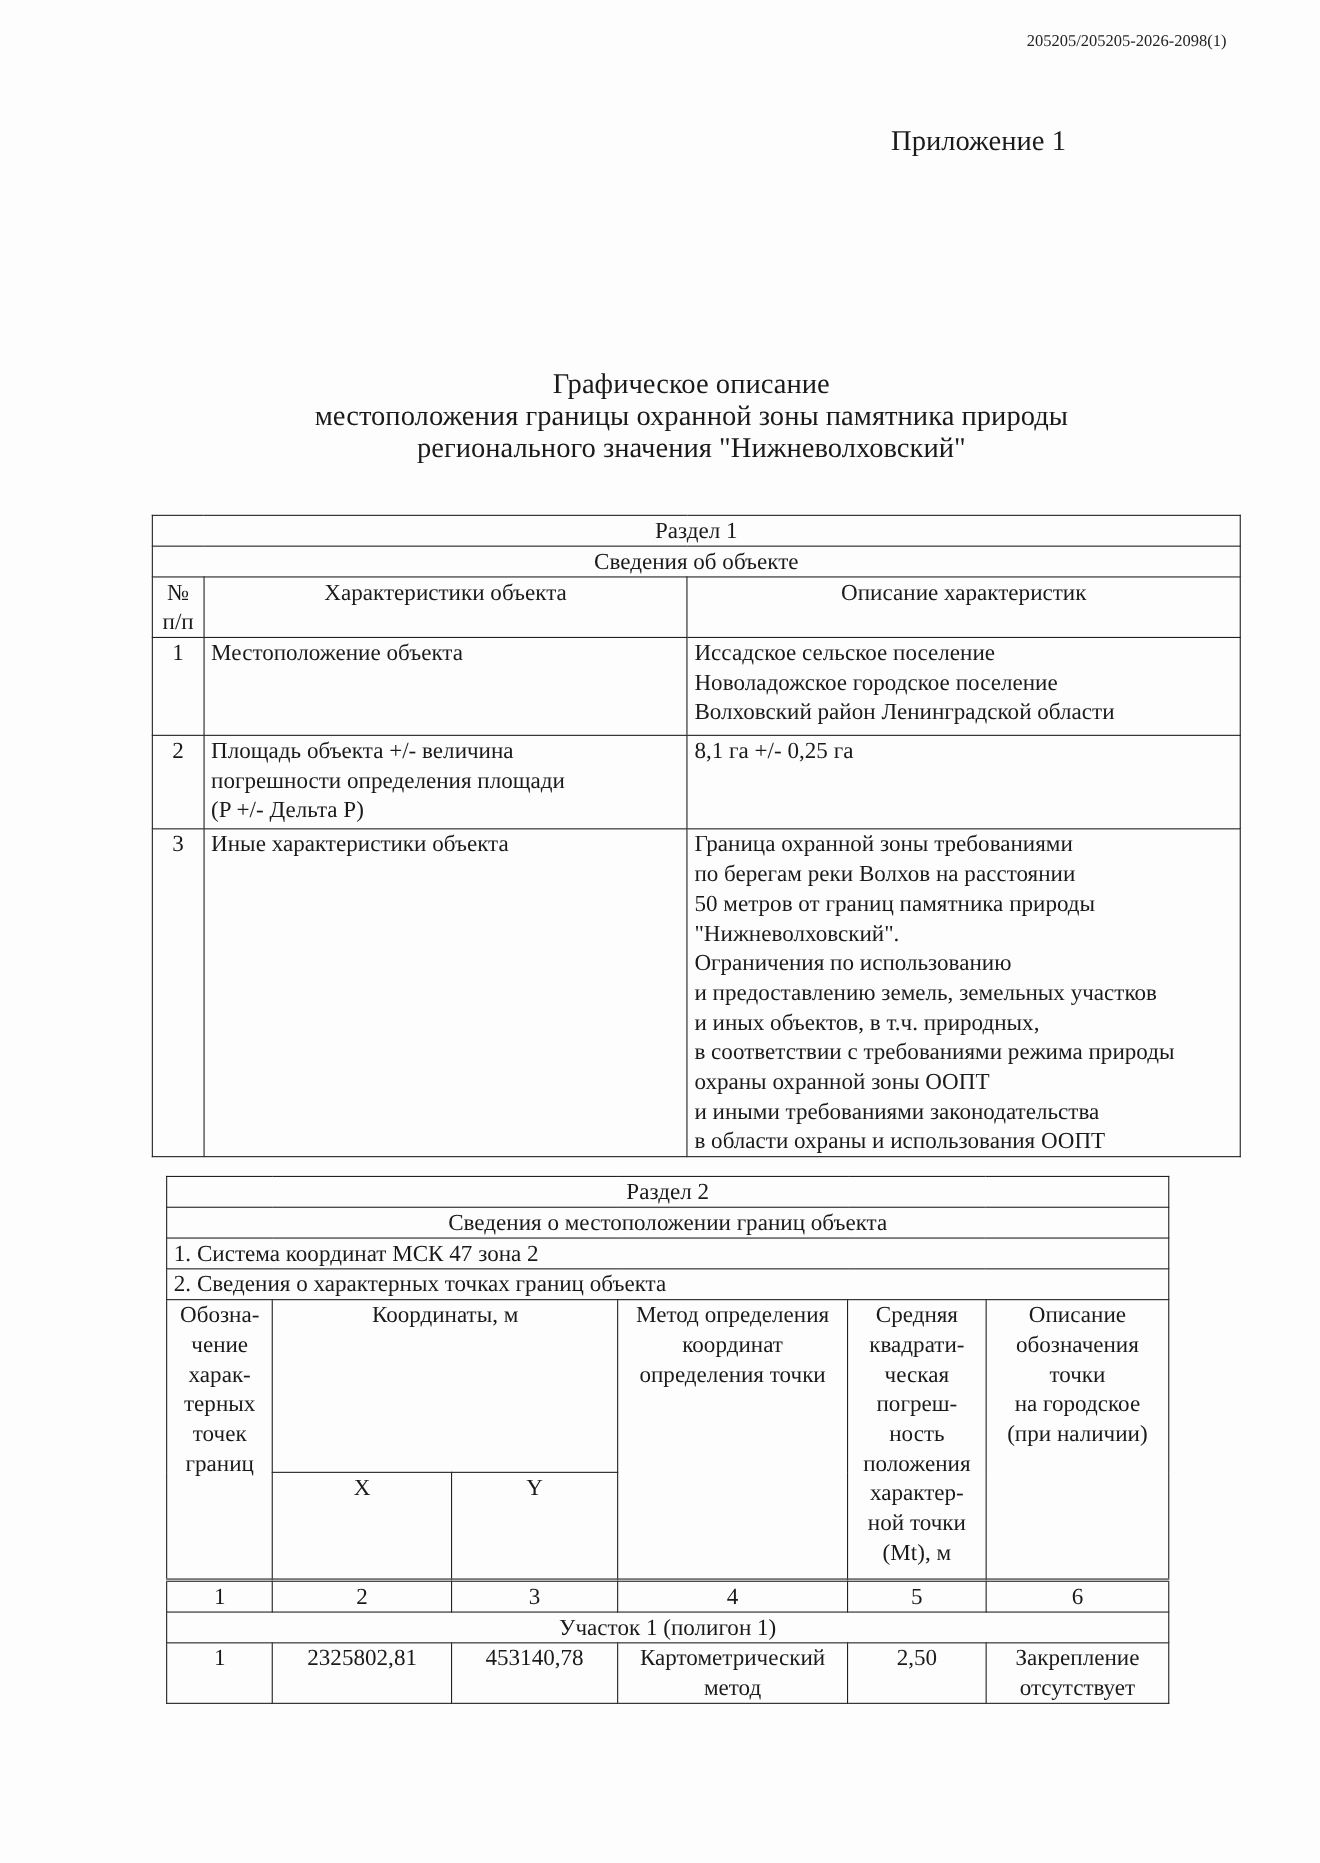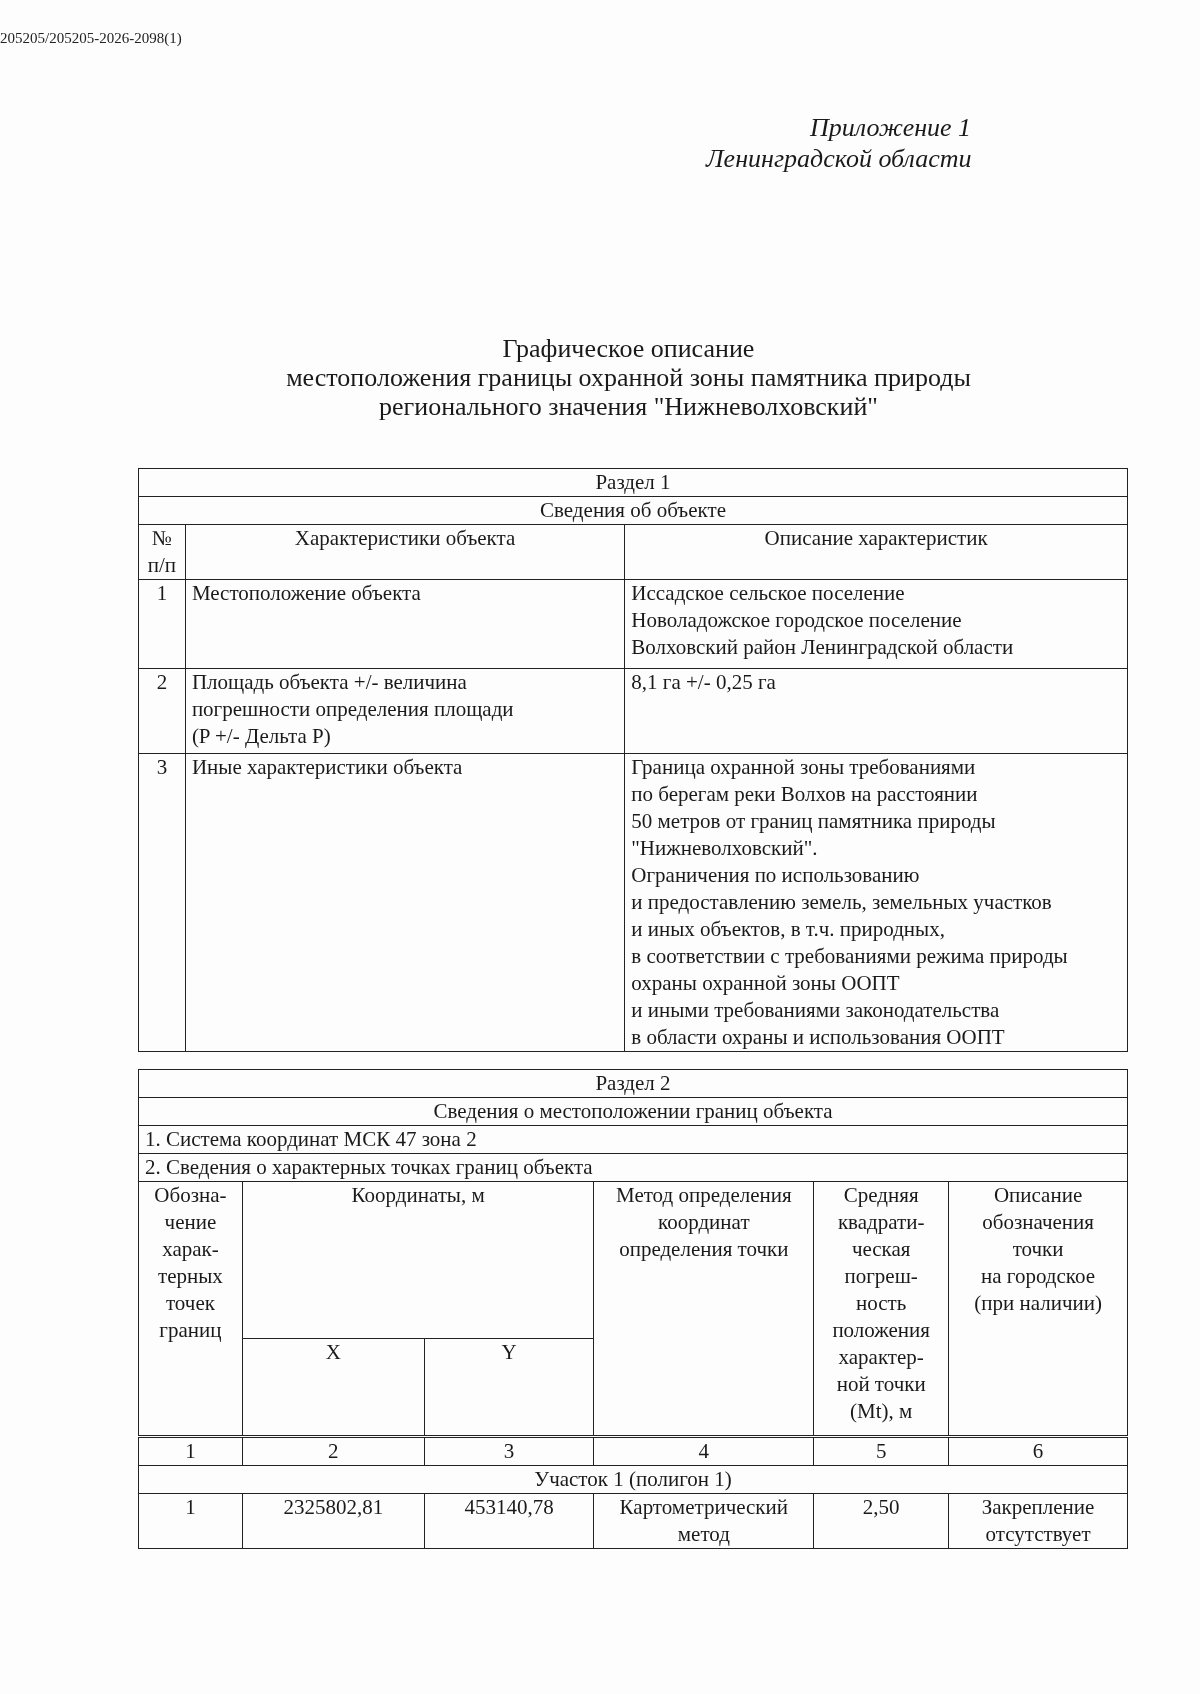--- a/index.html
+++ b/index.html
@@ -3,50 +3,49 @@
 <meta charset="utf-8">
 <style>
   html, body { margin: 0; padding: 0; background: #ffffff; }
   body {
     width: 1200px; height: 1694px; position: relative; overflow: hidden;
     font-family: "Liberation Serif", "DejaVu Serif", serif;
     color: #1a1a1a;
     background: #fdfdfd;
   }
   .docnum {
-    position: absolute; left: 0; top: 30px; width: 1115px; 
+    position: absolute; left: 0; top: 30px; width: 1115px; text-align: right;
     font-size: 15px; color: #222;
   }
   .appendix {
     position: absolute; left: 706px; top: 112px; font-size: 26px; line-height: 31px;
   }
   .appendix .l1 { padding-left: 104px; display: block; }
-  .appendix span { display: block; white-space: nowrap; font-style: italic; }
+  .appendix span { display: block; white-space: nowrap; }
   .title {
     position: absolute; left: 0; top: 334px; width: 1257px; text-align: center;
     font-size: 26px; line-height: 29px;
   }
   .title span { display: block; }
   table { border-collapse: collapse; font-size: 21px; line-height: 27px; }
   td { border: 1.5px solid #222; vertical-align: top; padding: 0 6px; margin-top: 12px; }
   .t1 { position: absolute; left: 138px; top: 468px; width: 990px; }
-  .t2 { position: absolute; left: 138px; top: 1069px; width: 990px; }
+  .t2 { position: absolute; left: 151px; top: 1069px; width: 912px; }
   .c { text-align: center; }
   .ml span { display: block; }
   .sectionrow td { text-align: center; height: 25px; }
   .nowrap { white-space: nowrap; }
 </style>
 </head>
 <body>
 
 <div class="docnum">205205/205205-2026-2098(1)</div>
 
 <div class="appendix">
   <span class="l1">Приложение 1</span>
-  <span>Ленинградской области</span>
 </div>
 
 <div class="title">
   <span>Графическое описание</span>
   <span>местоположения границы охранной зоны памятника природы</span>
   <span>регионального значения "Нижневолховский"</span>
 </div>
 
 <table class="t1">
   <colgroup>

